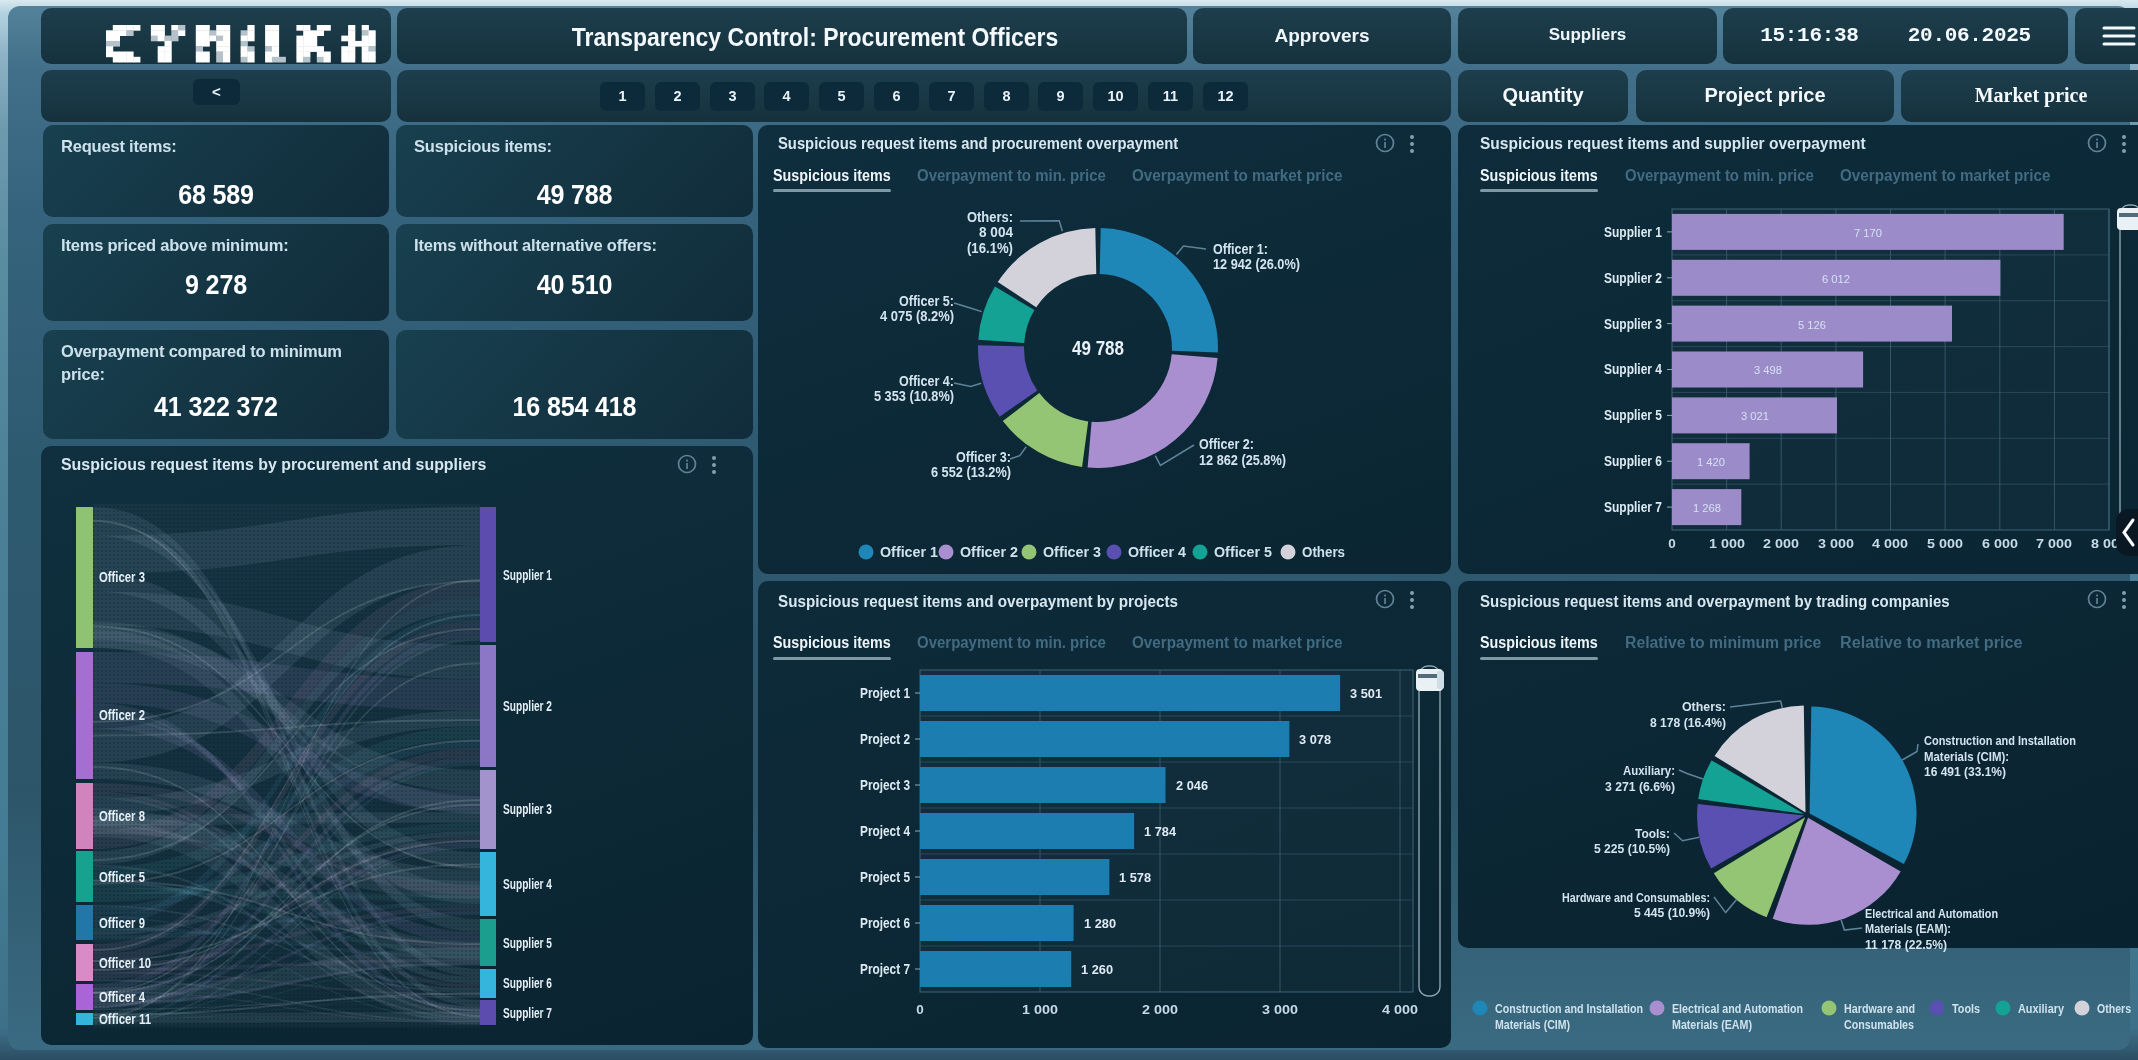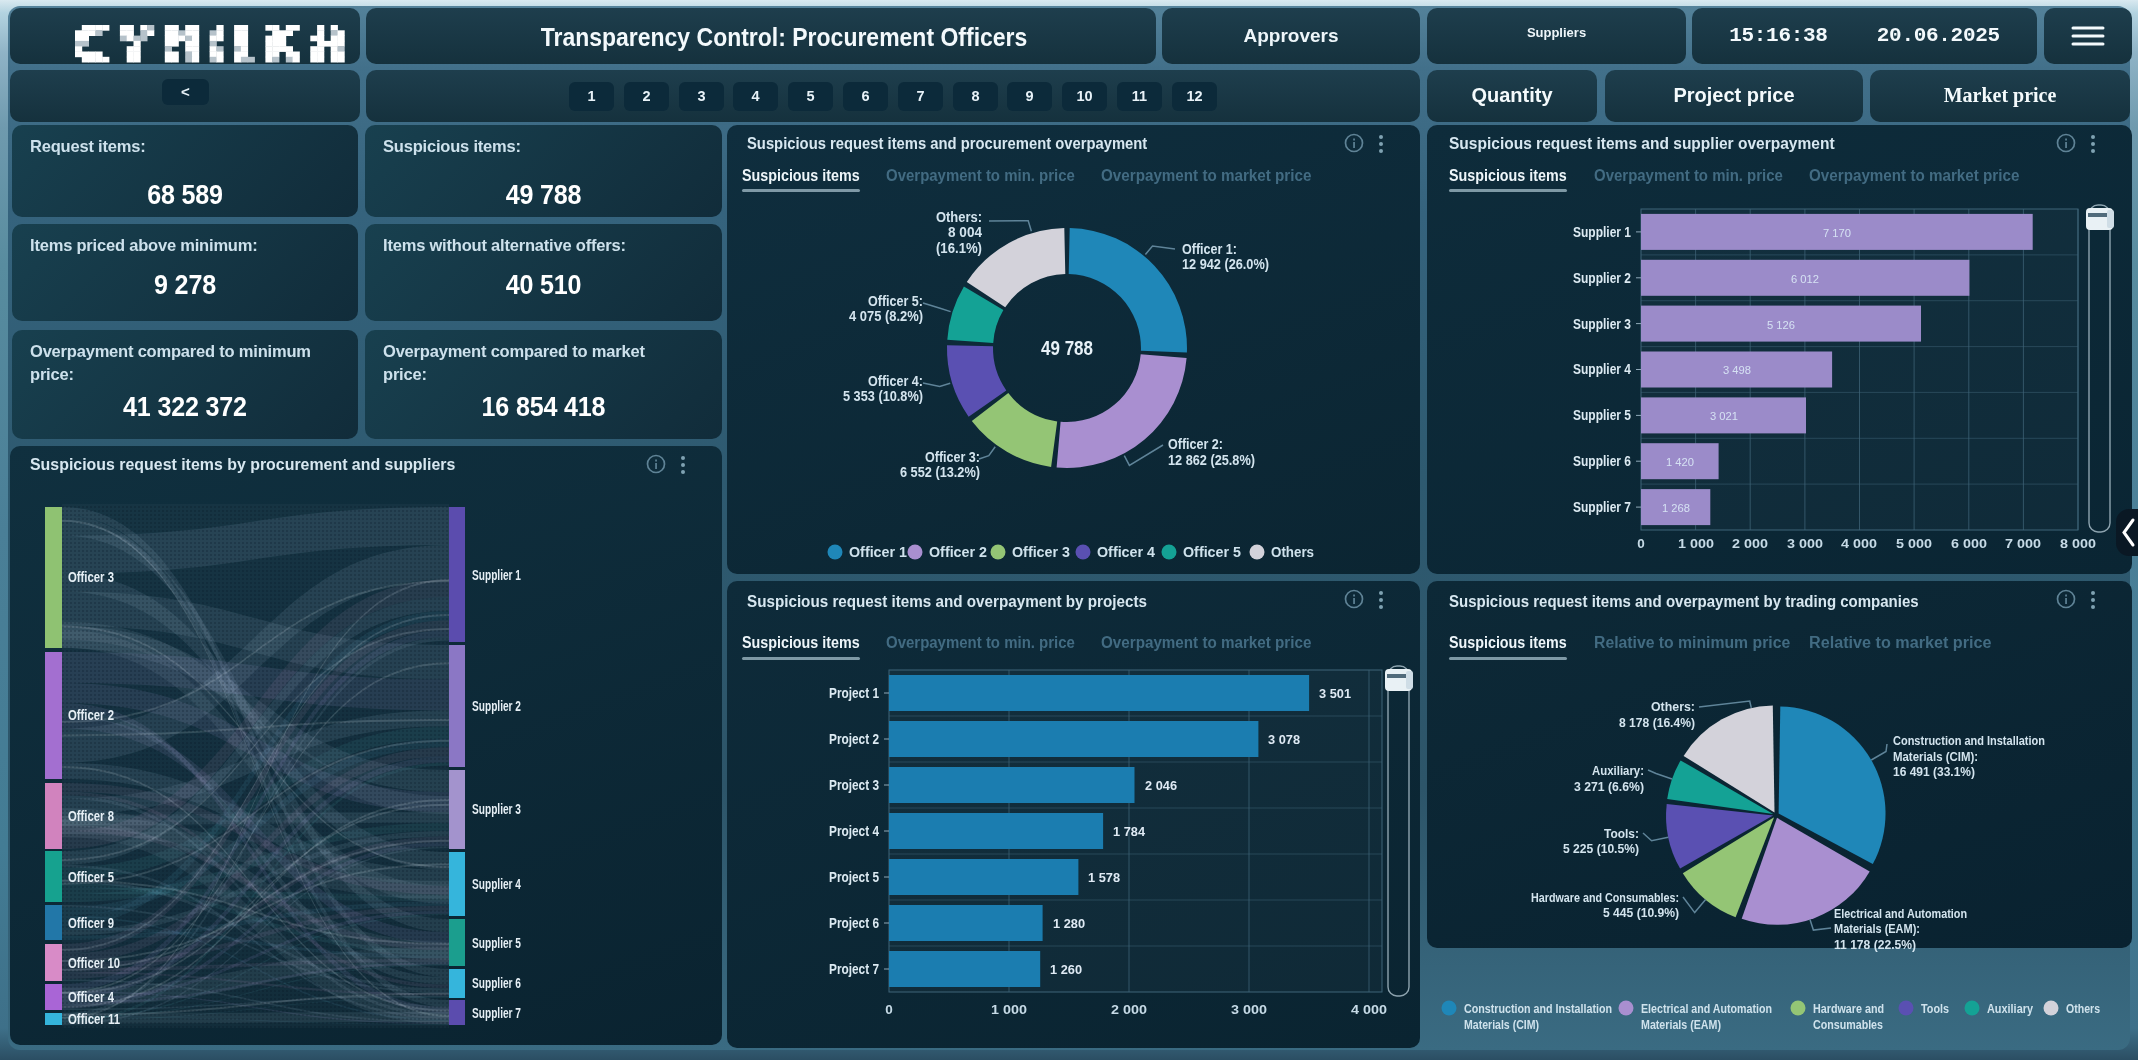--- a/index.html
+++ b/index.html
@@ -1,19 +1,19 @@
 <!DOCTYPE html>
 <html><head><meta charset="utf-8"><style>
 *{margin:0;padding:0;box-sizing:border-box;}
 html,body{width:2138px;height:1060px;overflow:hidden;}
 body{font-family:"Liberation Sans",sans-serif;
 background:linear-gradient(180deg,#d9e9f0 0%,#b3d3e0 1.2%,#8fb3c6 5%,#6f9aae 12%,#588c9f 25%,#4a7f97 50%,#437c94 80%,#3e7089 97%,#2b4e63 100%);}
 #inner{position:absolute;left:8px;top:6px;width:2122px;height:1044px;border-radius:12px;
 background:linear-gradient(180deg,#54829a 0%,#42708a 6%,#35637d 20%,#2e5a70 45%,#2d5569 75%,#3a6b82 100%);}
-.p{position:absolute;border-radius:10px;}
+.p{position:absolute;border-radius:10px;margin-left:31px;}
 .hd{background:linear-gradient(180deg,#1e3e4d,#15313d);}
 .kpi{background:linear-gradient(135deg,#18404f,#112c3a);}
 .t{position:absolute;font-weight:700;color:#d7e7f0;font-size:17px;white-space:nowrap;transform-origin:0 50%;}
 .lbl{position:absolute;font-weight:700;color:#cde1ec;font-size:16.5px;line-height:23px;letter-spacing:-0.2px;}
 .num{position:absolute;font-weight:700;color:#fff;font-size:27px;width:100%;text-align:center;transform:scaleX(0.93);letter-spacing:-0.2px;}
 .tab{position:absolute;font-weight:700;font-size:16px;white-space:nowrap;transform-origin:0 50%;}
 .on{color:#eef6fa;}
 .off{color:#426b82;}
 .ul{position:absolute;height:3px;background:#93adb9;border-radius:2px;opacity:.85;}
 svg{position:absolute;left:0;top:0;}
@@ -172,21 +172,21 @@
       <rect x="327.5" y="48.8" width="7.2" height="5.7" fill="#ffffff"></rect>
     </svg>
 </div>
 <div class="p hd" style="left:366px;top:8px;width:790px;height:56px;">
 <div class="t" style="width:100%;text-align:center;top:14px;font-size:26px;color:#f3f9fc;transform:translateX(23px) scaleX(0.884);transform-origin:center;">Transparency Control: Procurement Officers</div>
 </div>
 <div class="p hd" style="left:1162px;top:8px;width:258px;height:56px;">
 <div class="t" style="width:100%;text-align:center;top:17px;font-size:19px;color:#eef6fa;">Approvers</div>
 </div>
 <div class="p hd" style="left:1427px;top:8px;width:259px;height:56px;">
-<div class="t" style="width:100%;text-align:center;top:17px;font-size:13px;color:#eef6fa;">Suppliers</div>
+<div class="t" style="width:100%;text-align:center;top:17px;font-size:17px;color:#eef6fa;">Suppliers</div>
 </div>
 <div class="p hd" style="left:1692px;top:8px;width:345px;height:56px;font-family:Liberation Mono, monospace;">
 <div class="t" style="width:100%;text-align:center;top:16px;font-size:21px;color:#f3f9fc;letter-spacing:-0.3px;">15:16:38&nbsp;&nbsp;&nbsp;&nbsp;20.06.2025</div>
 </div>
 <div class="p hd" style="left:2044px;top:8px;width:88px;height:56px;">
 <svg width="88" height="56">
       <g stroke="#f4fafc" stroke-width="3" stroke-linecap="round">
         <line x1="29" y1="20" x2="59" y2="20"></line>
         <line x1="29" y1="28" x2="59" y2="28"></line>
         <line x1="29" y1="36" x2="59" y2="36"></line>
@@ -233,21 +233,20 @@
 </div>
 <div class="p kpi" style="left:365px;top:224px;width:357px;height:97px;">
 <div class="lbl" style="left:18px;top:10px;width:321px;">Items without alternative offers:</div>
 <div class="num" style="top:46px;">40 510</div>
 </div>
 <div class="p kpi" style="left:12px;top:330px;width:346px;height:109px;">
 <div class="lbl" style="left:18px;top:10px;width:300px;">Overpayment compared to minimum price:</div>
 <div class="num" style="top:62px;">41 322 372</div>
 </div>
 <div class="p kpi" style="left:365px;top:330px;width:357px;height:109px;">
-<div class="lbl" style="left:18px;top:10px;width:300px;">Overpayment compared to market price:</div>
 <div class="num" style="top:62px;">16 854 418</div>
 </div>
 <div class="p p2" style="left:10px;top:446px;width:712px;height:599px;background:linear-gradient(160deg,#10303f,#0a2330);">
 <div class="t" style="left:20px;top:9px;transform:scaleX(0.936);">Suspicious request items by procurement and suppliers</div>
 <svg width="712" height="40">
       <circle cx="646" cy="18" r="8.5" fill="none" stroke="#5f8396" stroke-width="1.7"></circle>
       <rect x="645.2" y="13.5" width="1.7" height="2" fill="#5f8396"></rect>
       <rect x="645.2" y="17" width="1.7" height="6" fill="#5f8396"></rect>
       <g fill="#7fa2b2">
         <circle cx="673" cy="12" r="2"></circle>

